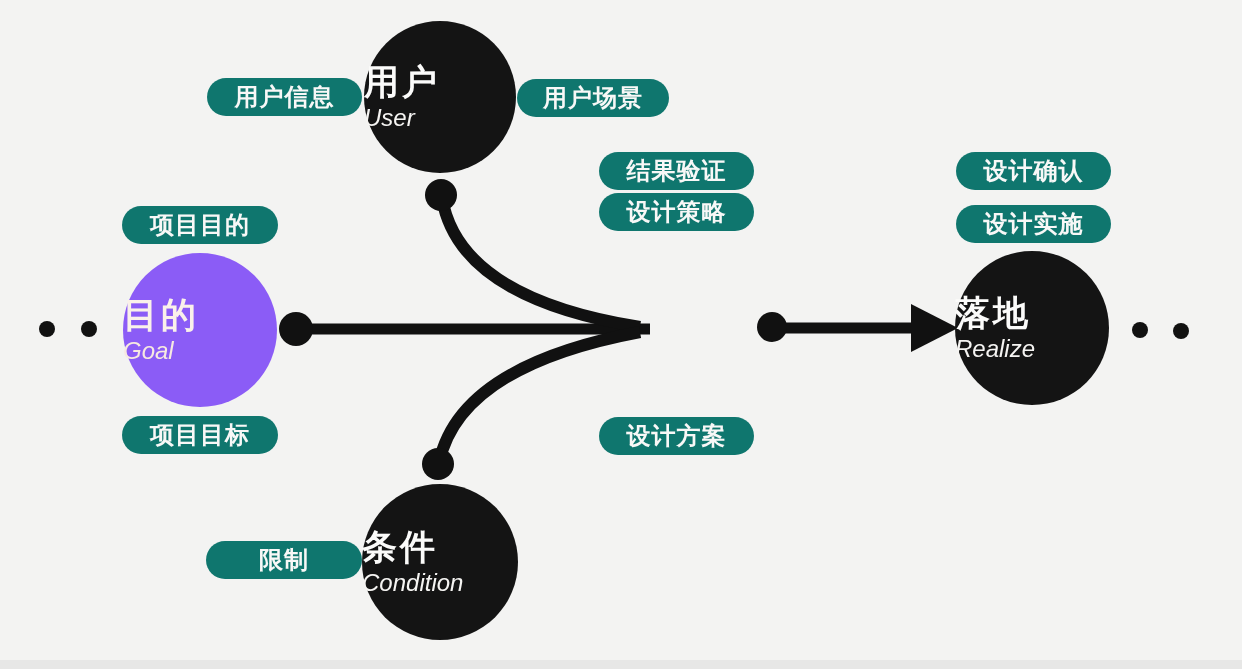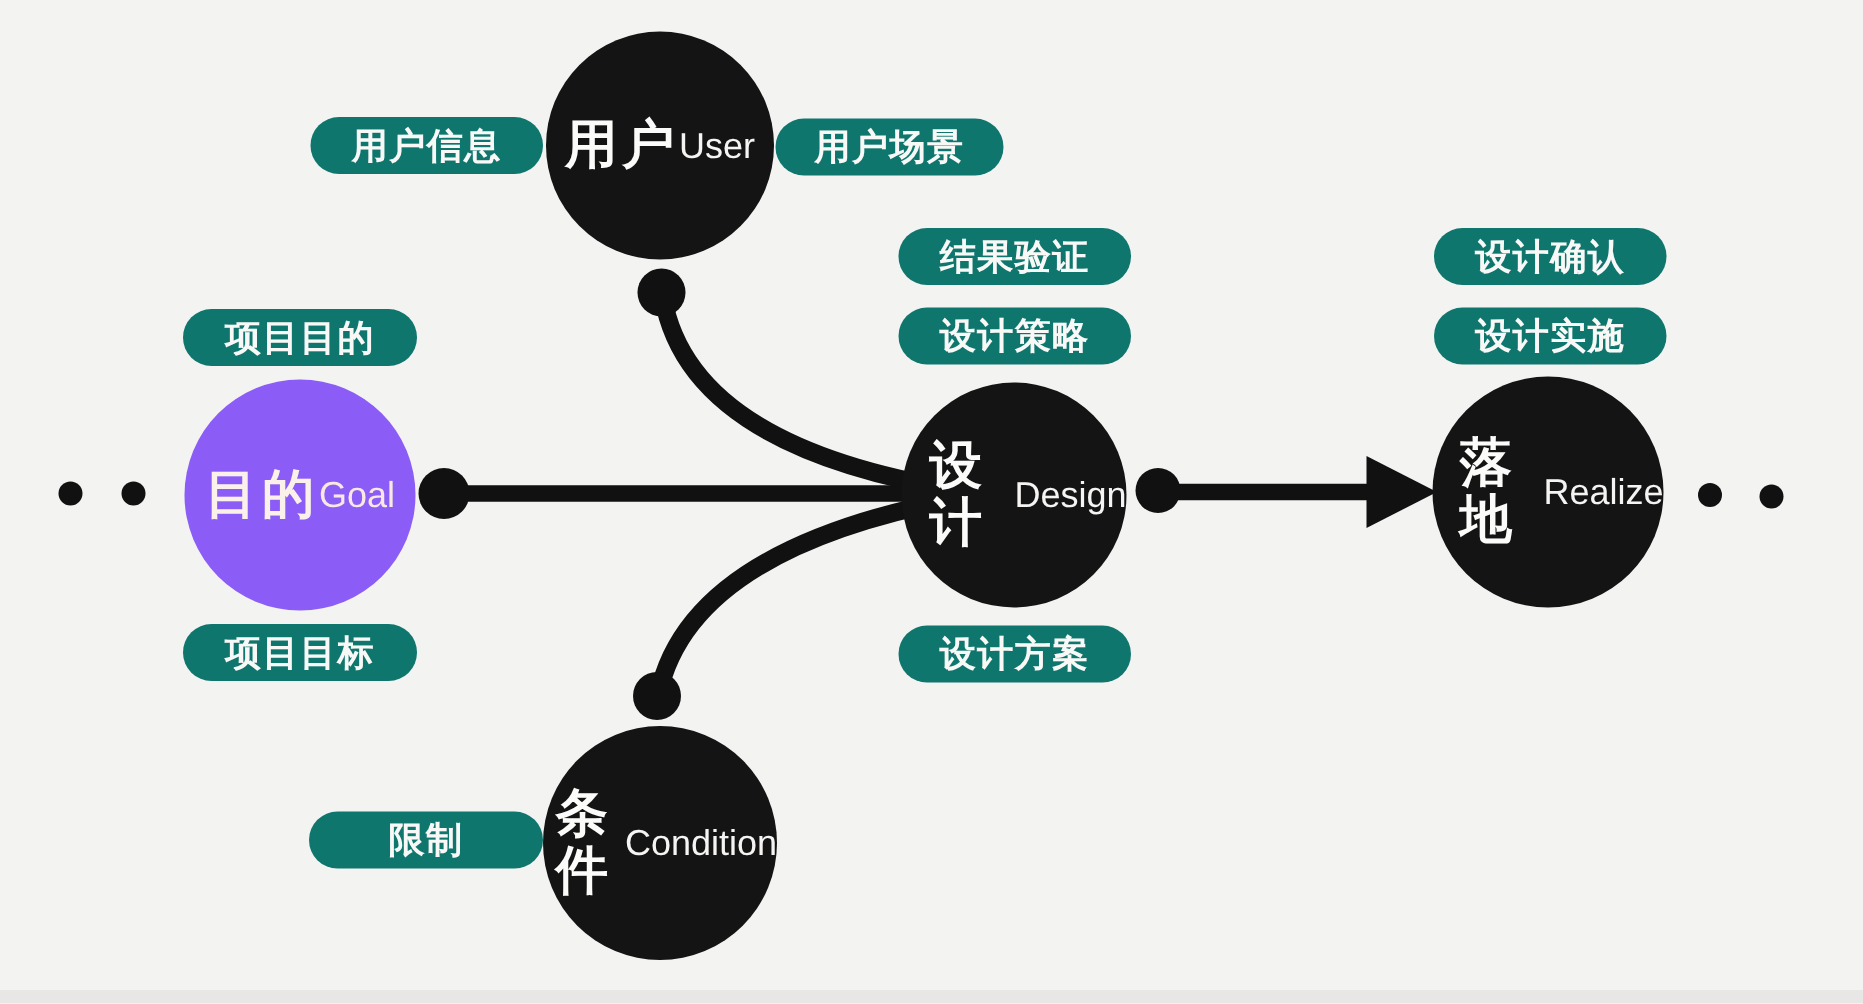--- a/index.html
+++ b/index.html
@@ -38,40 +38,41 @@
     justify-content: center;
     letter-spacing: 1px;
     white-space: nowrap;
   }
 
   .node {
     position: absolute;
     z-index: 2;
     border-radius: 50%;
     display: flex;
-    flex-direction: row;
-    align-items: center;
+    flex-direction: column;
+    align-items: flex-start;
     justify-content: center;
     text-align: center;
   }
   .node.black { background: #141414; }
   .node.red   { background: #8b5cf6; }
   .node .zh {
     color: #fbfbfa;
     font-size: 35px;
     font-weight: bold;
     letter-spacing: 3px;
     line-height: 1.1;
   }
   .node .en {
     color: #f5f4f2;
     font-size: 24px;
     font-weight: 500;
     margin-top: 3px;
     line-height: 1.1;
+    font-style: italic;
   }
   .node.red .zh { color: #faf1ea; }
   .node.red .en { color: #f7e9e1; }
 
   .bottom-strip {
     position: absolute;
     left: 0; bottom: 0;
     width: 100%;
     height: 9px;
     background: #e7e7e6;
@@ -89,40 +90,36 @@
     <path d="M 439 463 Q 459 366 640 332" fill="none" stroke="#111111" stroke-width="12"></path>
     <line x1="772" y1="328" x2="916" y2="328" stroke="#111111" stroke-width="11"></line>
     <polygon points="911,304 958,328 911,352" fill="#111111"></polygon>
   </svg>
 
   <div class="pill" style="left:207px;top:78px;width:155px">用户信息</div>
   <div class="pill" style="left:517px;top:79px;width:152px">用户场景</div>
   <div class="pill" style="left:122px;top:206px;width:156px">项目目的</div>
   <div class="pill" style="left:122px;top:416px;width:156px">项目目标</div>
   <div class="pill" style="left:599px;top:152px;width:155px">结果验证</div>
-  <div class="pill" style="left:599px;top:205px;width:155px">设计策略</div>
+  <div class="pill" style="left:599px;top:193px;width:155px">设计策略</div>
   <div class="pill" style="left:599px;top:417px;width:155px">设计方案</div>
   <div class="pill" style="left:956px;top:152px;width:155px">设计确认</div>
   <div class="pill" style="left:956px;top:205px;width:155px">设计实施</div>
   <div class="pill" style="left:206px;top:541px;width:156px">限制</div>
 
   <div class="node black" style="left:364px;top:21px;width:152px;height:152px">
     <div class="zh">用户</div>
     <div class="en">User</div>
   </div>
 
   <div class="node red" style="left:123px;top:253px;width:154px;height:154px">
     <div class="zh">目的</div>
     <div class="en">Goal</div>
   </div>
 
-  <div class="node black" style="left:601px;top:255px;width:150px;height:150px">
-    <div class="zh">设计</div>
-    <div class="en">Design</div>
-  </div>
 
   <div class="node black" style="left:362px;top:484px;width:156px;height:156px">
     <div class="zh">条件</div>
     <div class="en">Condition</div>
   </div>
 
   <div class="node black" style="left:955px;top:251px;width:154px;height:154px">
     <div class="zh">落地</div>
     <div class="en">Realize</div>
   </div>

